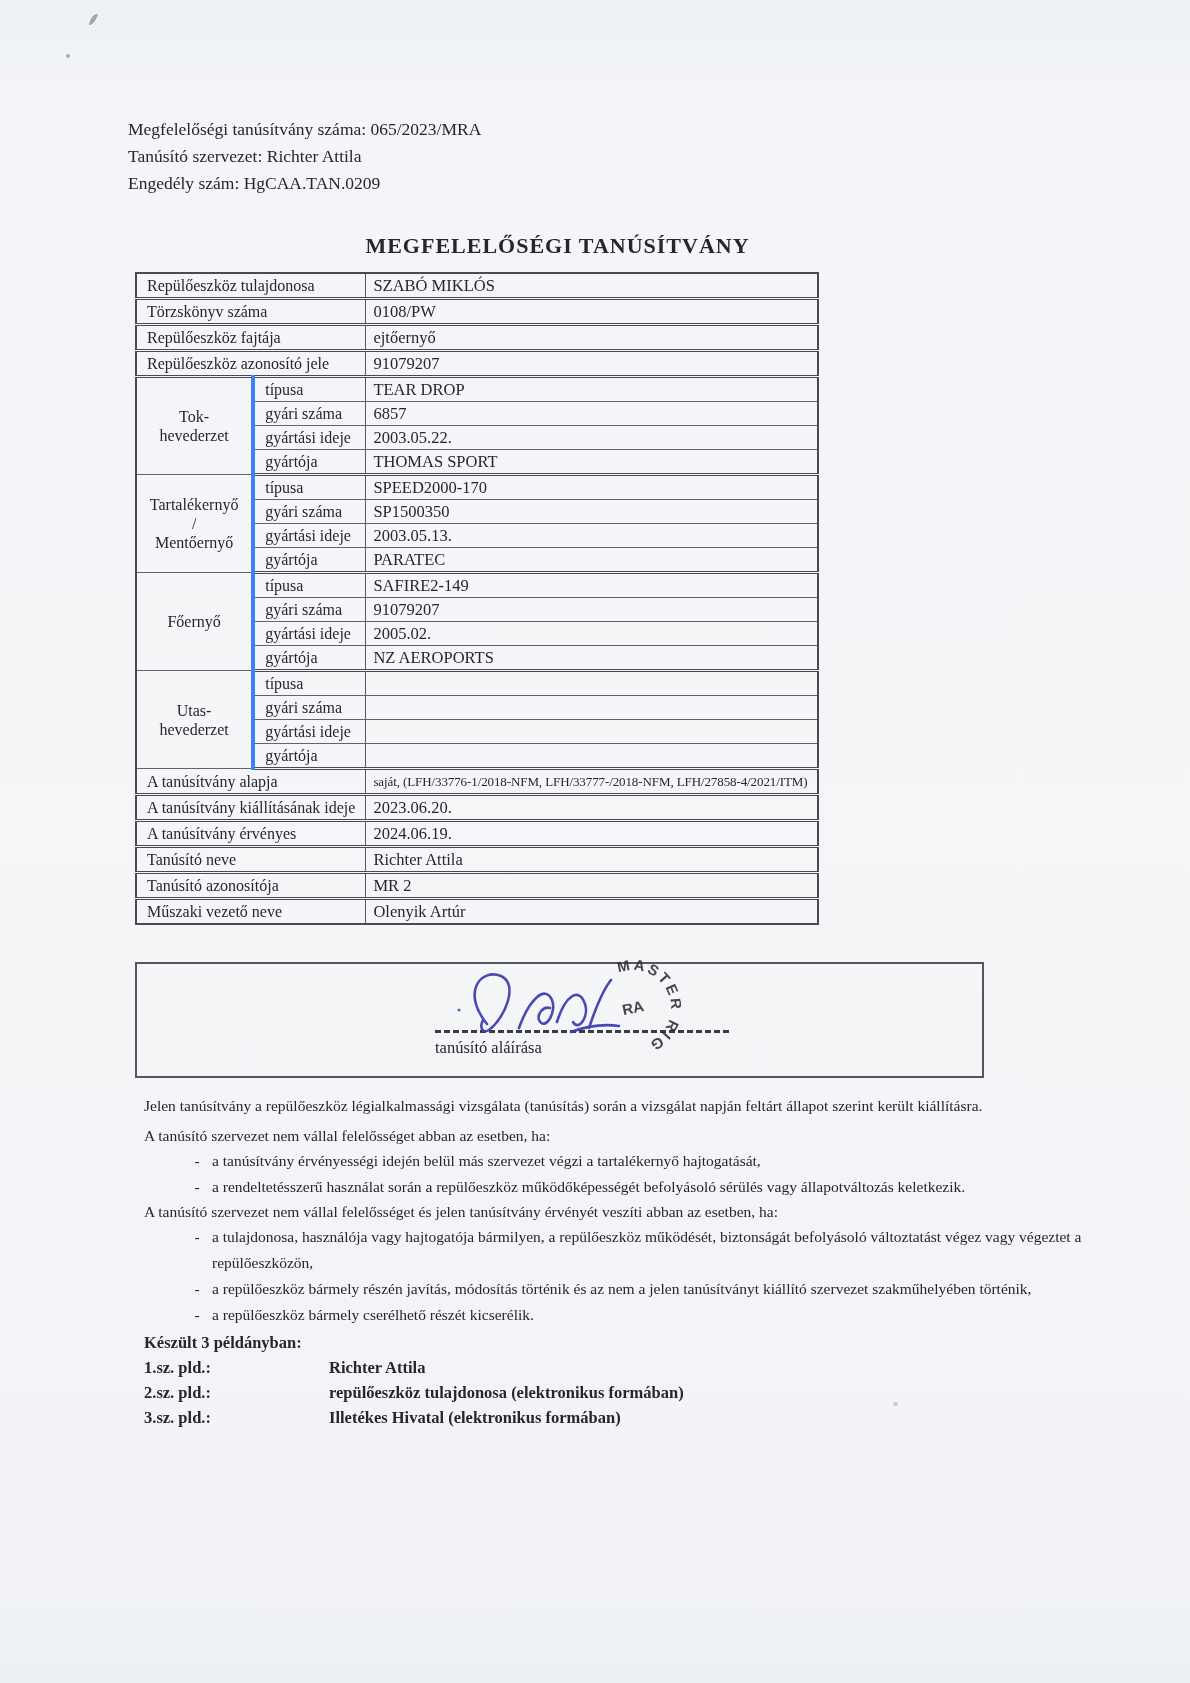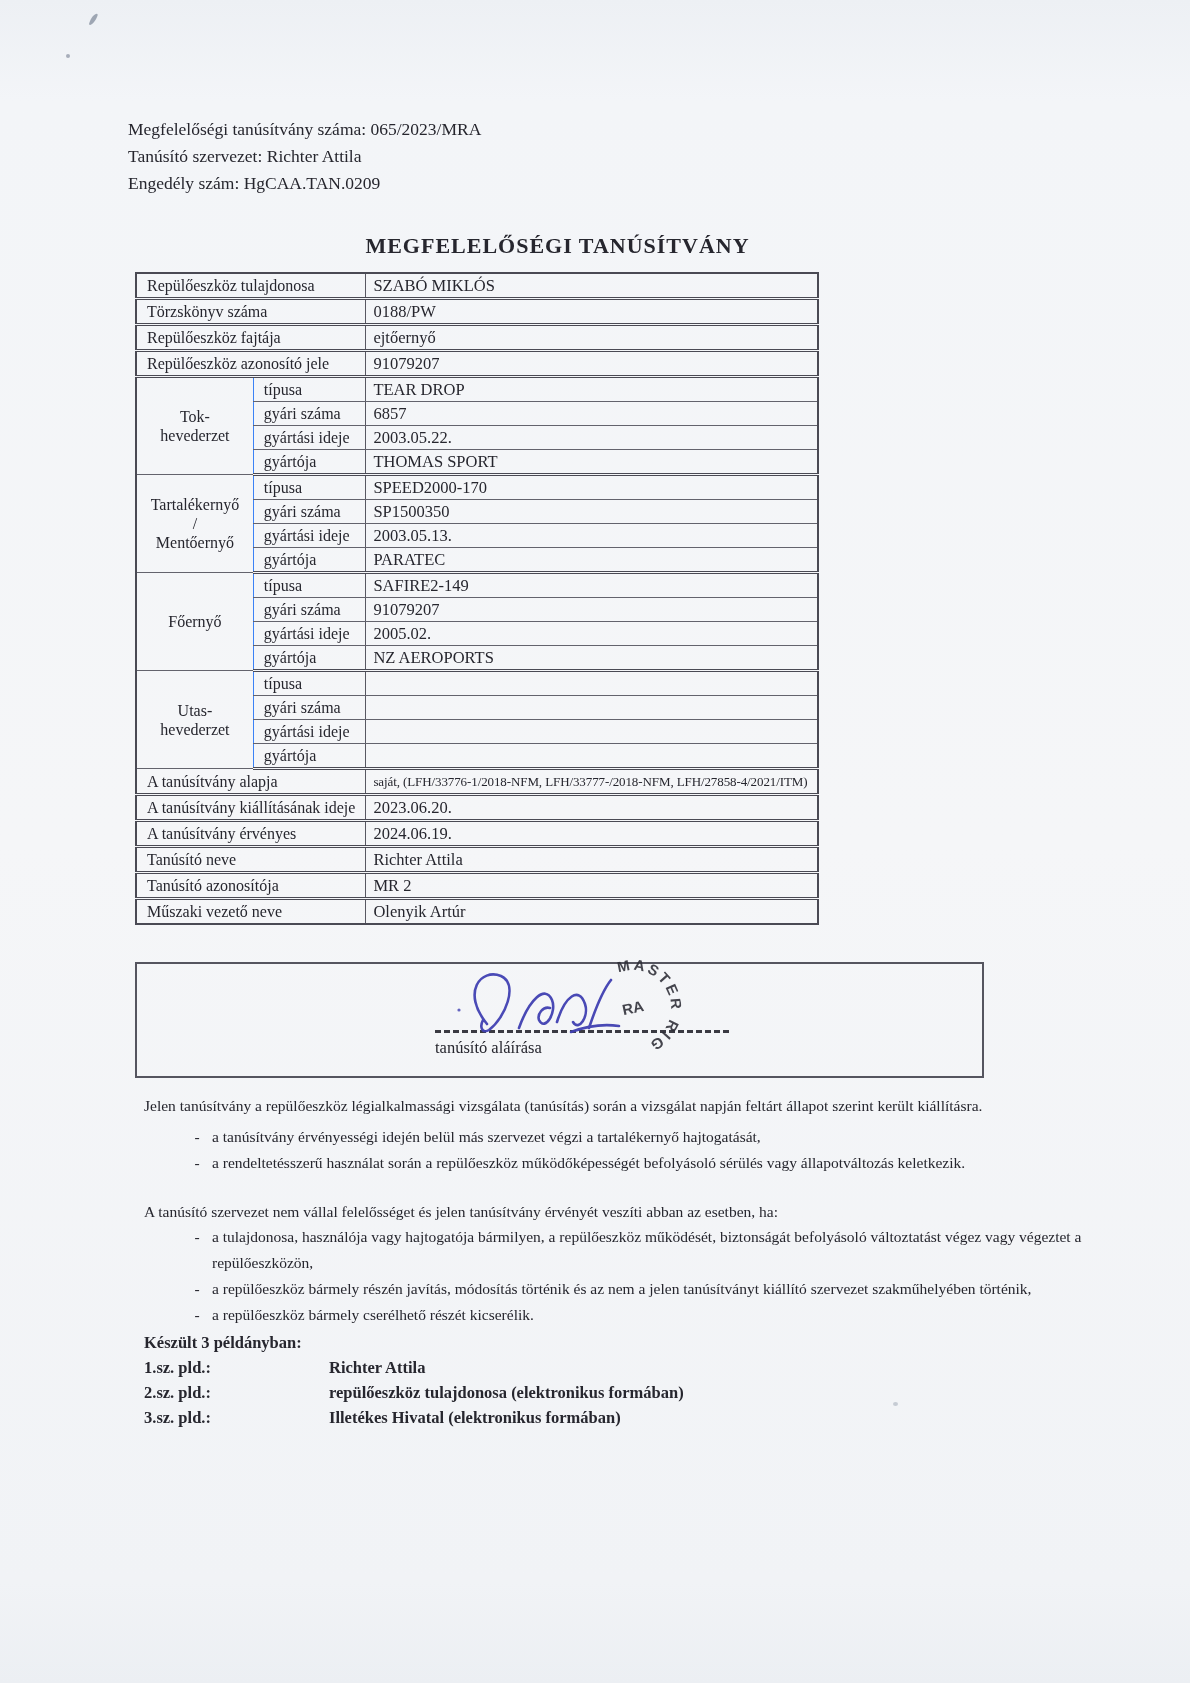--- a/index.html
+++ b/index.html
@@ -16,21 +16,21 @@
   .header{top:116px;left:128px;font-size:17.5px;line-height:27px;}
   
   .title{top:233px;left:135px;width:845px;text-align:center;
          font-size:22px;font-weight:bold;letter-spacing:1px;}
   
   .cert-table{top:272px;left:135px;width:677px;border-collapse:collapse;
               border:2px solid #4a4a54;}
   .cert-table td{height:23px;padding:0 10px;font-size:16px;vertical-align:middle;
                  overflow:hidden;white-space:nowrap;}
   .cert-table td.val{border-left:1px solid #585862;font-size:16.5px;padding-left:7px;}
-  .cert-table td.attr{border-left:1px solid #3b82f6;}
+  .cert-table td.attr{border-left:4px solid #3b82f6;}
   .cert-table tr.dbl>td{border-bottom:3px double #4a4a54;}
   .cert-table tr.thin>td{border-bottom:1px solid #63636d;}
   td.grp{text-align:center;border-bottom:3px double #4a4a54;white-space:pre-line !important;
          line-height:19px;}
   td.small-val{font-size:13px !important;letter-spacing:-0.1px;}
   
   .sig-box{top:962px;left:135px;width:845px;height:112px;border:2px solid #55555f;}
   .sig-block{position:absolute;left:298px;top:0;width:294px;}
   .sig-svg{position:absolute;left:18px;top:2px;}
   .stamp{position:absolute;left:150px;top:-4px;transform:rotate(-12deg);opacity:.88;}
@@ -74,21 +74,21 @@
       <col style="width:160px">
       <col>
     </colgroup>
   <tbody>
     <tr class="dbl">
       <td colspan="2">Repülőeszköz tulajdonosa</td>
       <td class="val">SZABÓ MIKLÓS</td>
     </tr>
     <tr class="dbl">
       <td colspan="2">Törzskönyv száma</td>
-      <td class="val">0188/PW</td>
+      <td class="val">0108/PW</td>
     </tr>
     <tr class="dbl">
       <td colspan="2">Repülőeszköz fajtája</td>
       <td class="val">ejtőernyő</td>
     </tr>
     <tr class="dbl">
       <td colspan="2">Repülőeszköz azonosító jele</td>
       <td class="val">91079207</td>
     </tr>
 
@@ -215,20 +215,21 @@
       <text x="48" y="53" text-anchor="middle" font-family="Liberation Sans, sans-serif" font-size="15" font-weight="bold" fill="#2d2d36">RA</text>
     </svg>
     <div class="sig-dash"></div>
     <div class="sig-caption">tanúsító aláírása</div>
   </div>
 </div>
 
 <div class="abs para p-intro">Jelen tanúsítvány a repülőeszköz légialkalmassági vizsgálata (tanúsítás) során a vizsgálat napján feltárt állapot szerint került kiállításra.</div>
 
 <div class="abs para sec2">
+  <div>A tanúsító szervezet nem vállal felelősséget abban az esetben, ha:</div>
   <div class="item">
     <span class="dash">-</span>
     <span class="txt">a tanúsítvány érvényességi idején belül más szervezet végzi a tartalékernyő hajtogatását,</span>
   </div>
   <div class="item">
     <span class="dash">-</span>
     <span class="txt">a rendeltetésszerű használat során a repülőeszköz működőképességét befolyásoló sérülés vagy állapotváltozás keletkezik.</span>
   </div>
 </div>
 

